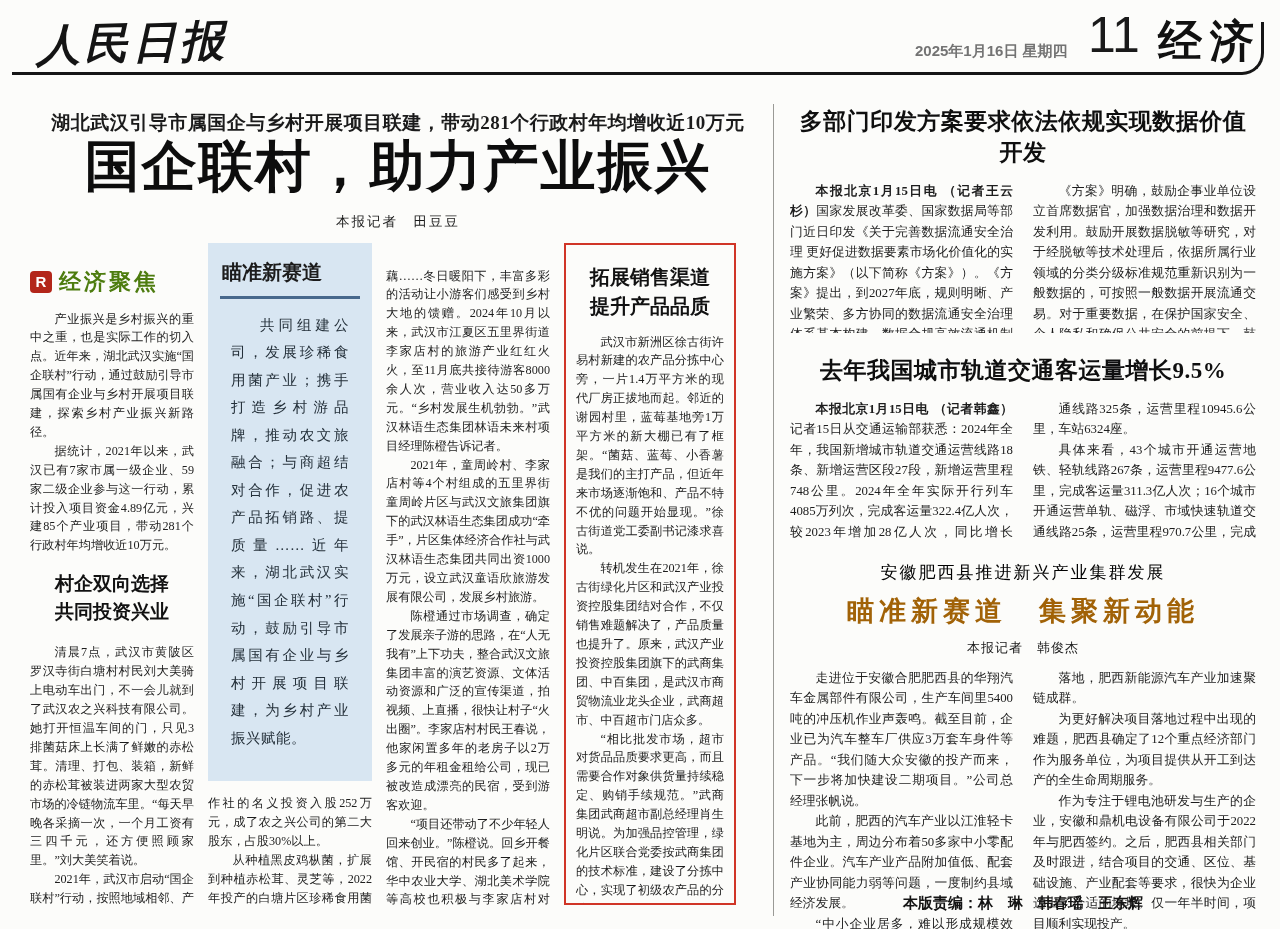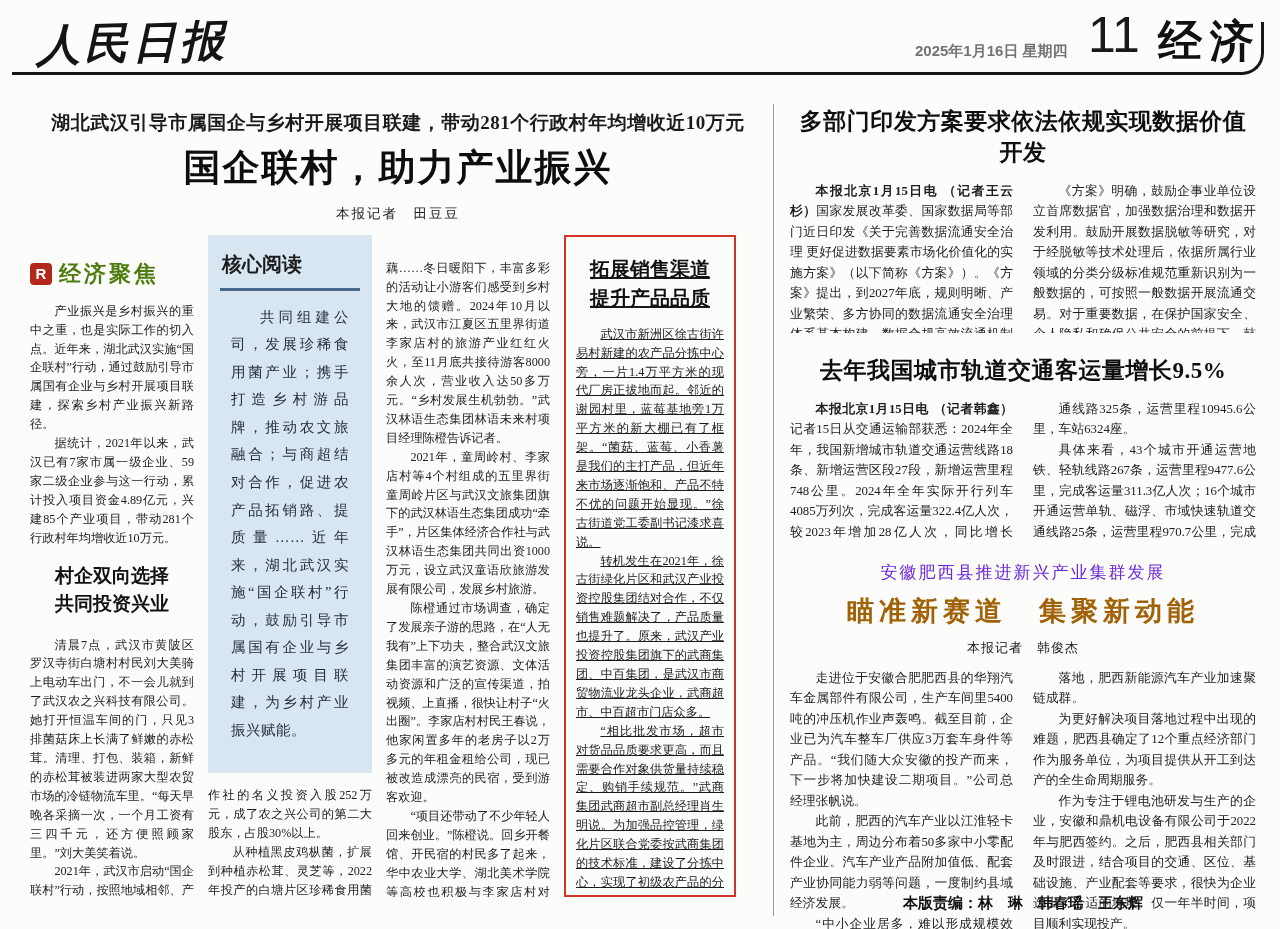--- a/index.html
+++ b/index.html
@@ -16,26 +16,26 @@
   .m-section{position:absolute;left:1158px;top:12px;font-size:44px;font-weight:bold;
         letter-spacing:8px;color:#111;font-family:Liberation Serif, serif;}
   .masthead-rule{position:absolute;left:12px;right:16px;top:22px;height:50px;
         border-bottom:3px solid #161616;border-right:3px solid #161616;
         border-bottom-right-radius:22px;}
   .v-rule{position:absolute;left:773px;top:104px;height:812px;width:1px;background:#9a9a96;}
   
   .left-region{position:absolute;left:30px;top:110px;width:736px;}
   .kicker{text-align:center;font-weight:bold;font-size:19px;letter-spacing:0.5px;}
   .main-title{text-align:center;font-family:"Liberation Sans",sans-serif;font-weight:900;
-        font-size:37px;letter-spacing:2px;margin-top:12px;line-height:1.1;color:#0d0d0d;}
+        font-size:55px;letter-spacing:2px;line-height:1.1;color:#0d0d0d;}
   .byline{text-align:center;font-size:13.5px;margin-top:16px;letter-spacing:2px;}
   .columns{display:flex;gap:14px;margin-top:12px;height:662px;overflow:hidden;}
   .col{width:164px;overflow:hidden;}
   .col--pad{padding-top:24px;box-sizing:border-box;}
-  .col--box{width:172px;text-decoration:underline;}
+  .col--box{width:172px;}
   .tag-row{display:flex;align-items:center;gap:7px;margin-bottom:13px;}
   .r-badge{width:22px;height:22px;background:#b3261a;color:#fff;font-weight:bold;font-size:15px;
         display:flex;align-items:center;justify-content:center;border-radius:4px;
         font-family:"Liberation Sans",sans-serif;}
   .tag-label{color:#4d7c0f;font-weight:bold;font-size:22px;letter-spacing:3px;
         font-family:"Liberation Sans",sans-serif;}
   .para{font-size:12.2px;line-height:1.55;text-align:justify;text-indent:2em;margin:0;color:#1d1d1d;}
   .cont{text-indent:0;}
   .subhead{font-family:"Liberation Sans",sans-serif;font-weight:bold;font-size:19px;
         text-align:center;line-height:1.45;margin:15px 0 18px;color:#111;}
@@ -53,21 +53,21 @@
   .art-title{text-align:center;font-weight:bold;font-size:23px;letter-spacing:0.5px;color:#0f0f0f;}
   .art-cols{display:flex;gap:20px;margin-top:13px;}
   .art-col{width:223px;overflow:hidden;}
   .rpara{font-size:12.8px;line-height:1.6;text-align:justify;text-indent:2em;margin:0;color:#1d1d1d;}
   .dl{font-weight:bold;}
   .dl-first{margin-right:5px;}
   .art1 .art-cols{height:152px;}
   .art2{margin-top:22px;}
   .art2 .art-cols{height:140px;}
   .art3{margin-top:22px;}
-  .kicker3{text-align:center;font-size:17px;letter-spacing:2px;color:#6d28d9;}
+  .kicker3{text-align:center;font-size:17px;letter-spacing:2px;color:#000000;}
   .art3-title{text-align:center;font-family:"Liberation Sans",sans-serif;font-weight:bold;
         font-size:27px;letter-spacing:5px;margin-top:9px;color:#a16207;}
   .art3-byline{text-align:center;font-size:13px;margin-top:10px;letter-spacing:1px;}
   .art3 .art-cols{height:318px;margin-top:11px;}
   .credits{position:absolute;left:790px;top:894px;width:466px;text-align:center;
         font-family:"Liberation Sans",sans-serif;font-weight:bold;font-size:15px;color:#141414;}
 </style>
 </head>
 <body>
 
@@ -101,21 +101,21 @@
           <span>共同投资兴业</span>
         </h3>
         <div>
             <p class="para">清晨7点，武汉市黄陂区罗汉寺街白塘村村民刘大美骑上电动车出门，不一会儿就到了武汉农之兴科技有限公司。她打开恒温车间的门，只见3排菌菇床上长满了鲜嫩的赤松茸。清理、打包、装箱，新鲜的赤松茸被装进两家大型农贸市场的冷链物流车里。“每天早晚各采摘一次，一个月工资有三四千元，还方便照顾家里。”刘大美笑着说。</p>
             <p class="para">2021年，武汉市启动“国企联村”行动，按照地域相邻、产业相似、资源相似的原则，整合4—6个行政村组成片区。通过对接，白塘村和新村、新阳村等4个村组成的白塘片区与武汉农业集团股权投资公司实现了双向选择。</p>
           </div>
       </div>
 
       <div class="col">
         <div class="core-box">
-          <div class="core-title">核心阅读</div>
+          <div class="core-title">瞄准新赛道</div>
           <div class="core-rule"></div>
           <p class="core-text">共同组建公司，发展珍稀食用菌产业；携手打造乡村游品牌，推动农文旅融合；与商超结对合作，促进农产品拓销路、提质量……近年来，湖北武汉实施“国企联村”行动，鼓励引导市属国有企业与乡村开展项目联建，为乡村产业振兴赋能。</p>
         </div>
         <p class="para cont">作社的名义投资入股252万元，成了农之兴公司的第二大股东，占股30%以上。</p>
         <div>
             <p class="para">从种植黑皮鸡枞菌，扩展到种植赤松茸、灵芝等，2022年投产的白塘片区珍稀食用菌生产项目，2023年销售收入超500万元。2024年8月，二期项目也建成投产。</p>
             <p class="para">目前，农之兴公司已经在其他村建设新的生产基地，当地一些种植大户积极加入，带动农户增收、集体经济发展。“2023年，白塘村集体经济经营性收入从上年的14万元增长到50多万元。”白塘村党支部书记吴海军介绍。</p>
           </div>
 
       </div>

